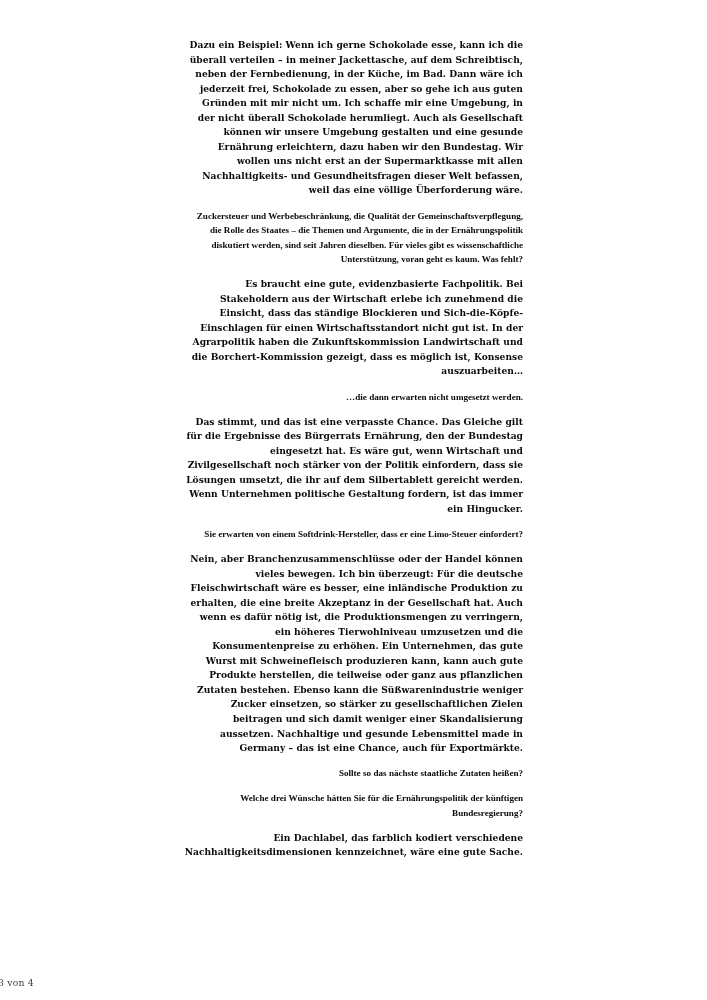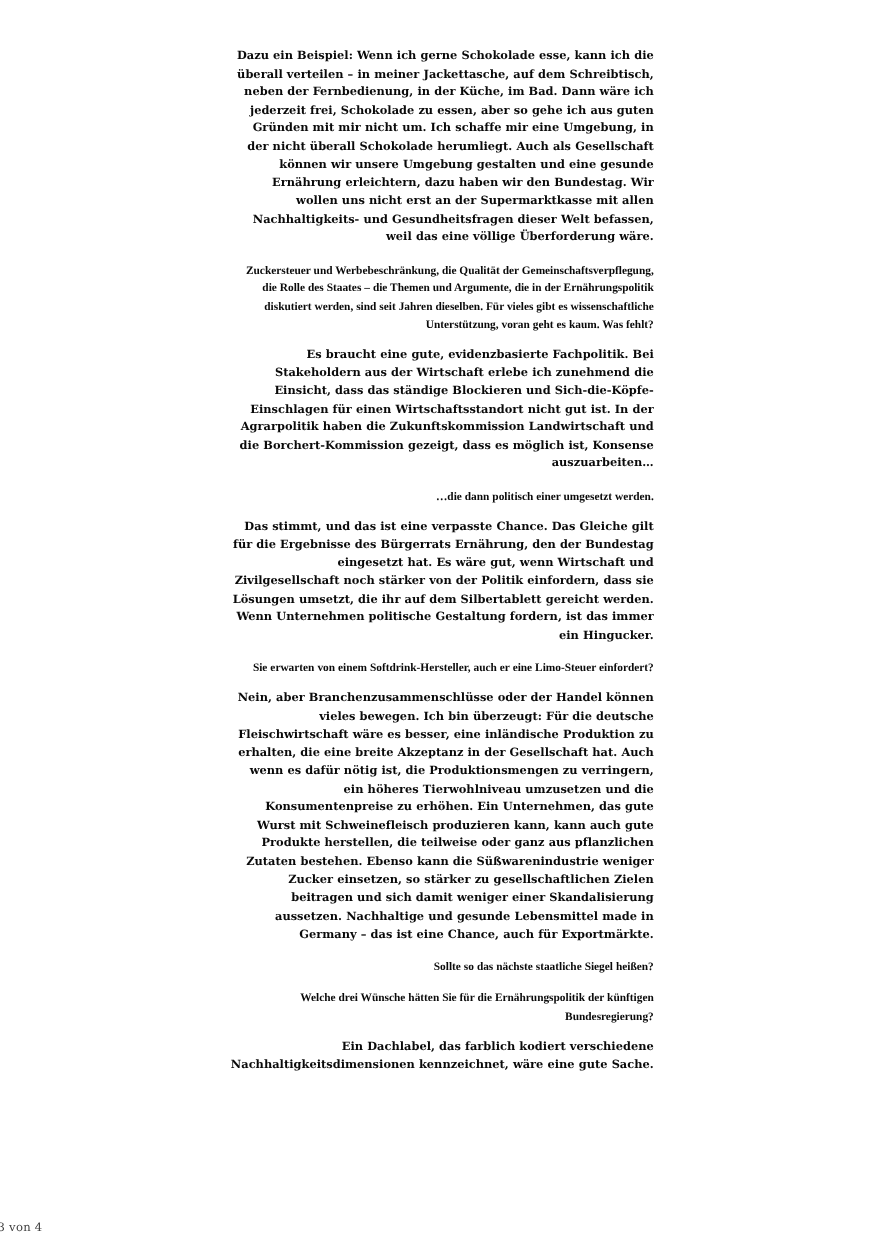--- a/index.html
+++ b/index.html
@@ -70,24 +70,24 @@
 </style>
 </head>
 <body>
 
 <div id="page">
 
   <div id="text-column">
       <p class="para answer">Dazu ein Beispiel: Wenn ich gerne Schokolade esse, kann ich die überall verteilen – in meiner Jackettasche, auf dem Schreibtisch, neben der Fernbedienung, in der Küche, im Bad. Dann wäre ich jederzeit frei, Schokolade zu essen, aber so gehe ich aus guten Gründen mit mir nicht um. Ich schaffe mir eine Umgebung, in der nicht überall Schokolade herumliegt. Auch als Gesellschaft können wir unsere Umgebung gestalten und eine gesunde Ernährung erleichtern, dazu haben wir den Bundestag. Wir wollen uns nicht erst an der Supermarktkasse mit allen Nachhaltigkeits- und Gesundheitsfragen dieser Welt befassen, weil das eine völlige Überforderung wäre.</p>
       <p class="para question gap-before">Zuckersteuer und Werbebeschränkung, die Qualität der Gemeinschaftsverpflegung, die Rolle des Staates – die Themen und Argumente, die in der Ernährungspolitik diskutiert werden, sind seit Jahren dieselben. Für vieles gibt es wissenschaftliche Unterstützung, voran geht es kaum. Was fehlt?</p>
       <p class="para answer gap-before">Es braucht eine gute, evidenzbasierte Fachpolitik. Bei Stakeholdern aus der Wirtschaft erlebe ich zunehmend die Einsicht, dass das ständige Blockieren und Sich-die-Köpfe-Einschlagen für einen Wirtschaftsstandort nicht gut ist. In der Agrarpolitik haben die Zukunftskommission Landwirtschaft und die Borchert-Kommission gezeigt, dass es möglich ist, Konsense auszuarbeiten…</p>
-      <p class="para question gap-before">…die dann politisch einer umgesetzt werden.</p>
+      <p class="para question gap-before">…die dann erwarten nicht umgesetzt werden.</p>
       <p class="para answer gap-before">Das stimmt, und das ist eine verpasste Chance. Das Gleiche gilt für die Ergebnisse des Bürgerrats Ernährung, den der Bundestag eingesetzt hat. Es wäre gut, wenn Wirtschaft und Zivilgesellschaft noch stärker von der Politik einfordern, dass sie Lösungen umsetzt, die ihr auf dem Silbertablett gereicht werden. Wenn Unternehmen politische Gestaltung fordern, ist das immer ein Hingucker.</p>
-      <p class="para question gap-before">Sie erwarten von einem Softdrink-Hersteller, auch er eine Limo-Steuer einfordert?</p>
+      <p class="para question gap-before">Sie erwarten von einem Softdrink-Hersteller, dass er eine Limo-Steuer einfordert?</p>
       <p class="para answer gap-before">Nein, aber Branchenzusammenschlüsse oder der Handel können vieles bewegen. Ich bin überzeugt: Für die deutsche Fleischwirtschaft wäre es besser, eine inländische Produktion zu erhalten, die eine breite Akzeptanz in der Gesellschaft hat. Auch wenn es dafür nötig ist, die Produktionsmengen zu verringern, ein höheres Tierwohlniveau umzusetzen und die Konsumentenpreise zu erhöhen. Ein Unternehmen, das gute Wurst mit Schweinefleisch produzieren kann, kann auch gute Produkte herstellen, die teilweise oder ganz aus pflanzlichen Zutaten bestehen. Ebenso kann die Süßwarenindustrie weniger Zucker einsetzen, so stärker zu gesellschaftlichen Zielen beitragen und sich damit weniger einer Skandalisierung aussetzen. Nachhaltige und gesunde Lebensmittel made in Germany – das ist eine Chance, auch für Exportmärkte.</p>
-      <p class="para question gap-before">Sollte so das nächste staatliche Siegel heißen?</p>
+      <p class="para question gap-before">Sollte so das nächste staatliche Zutaten heißen?</p>
       <p class="para question gap-before">Welche drei Wünsche hätten Sie für die Ernährungspolitik der künftigen Bundesregierung?</p>
       <p class="para answer gap-before">Ein Dachlabel, das farblich kodiert verschiedene Nachhaltigkeitsdimensionen kennzeichnet, wäre eine gute Sache.</p>
     </div>
 
   <div id="footer">3 von 4</div>
 
 </div>
 
 </body></html>

